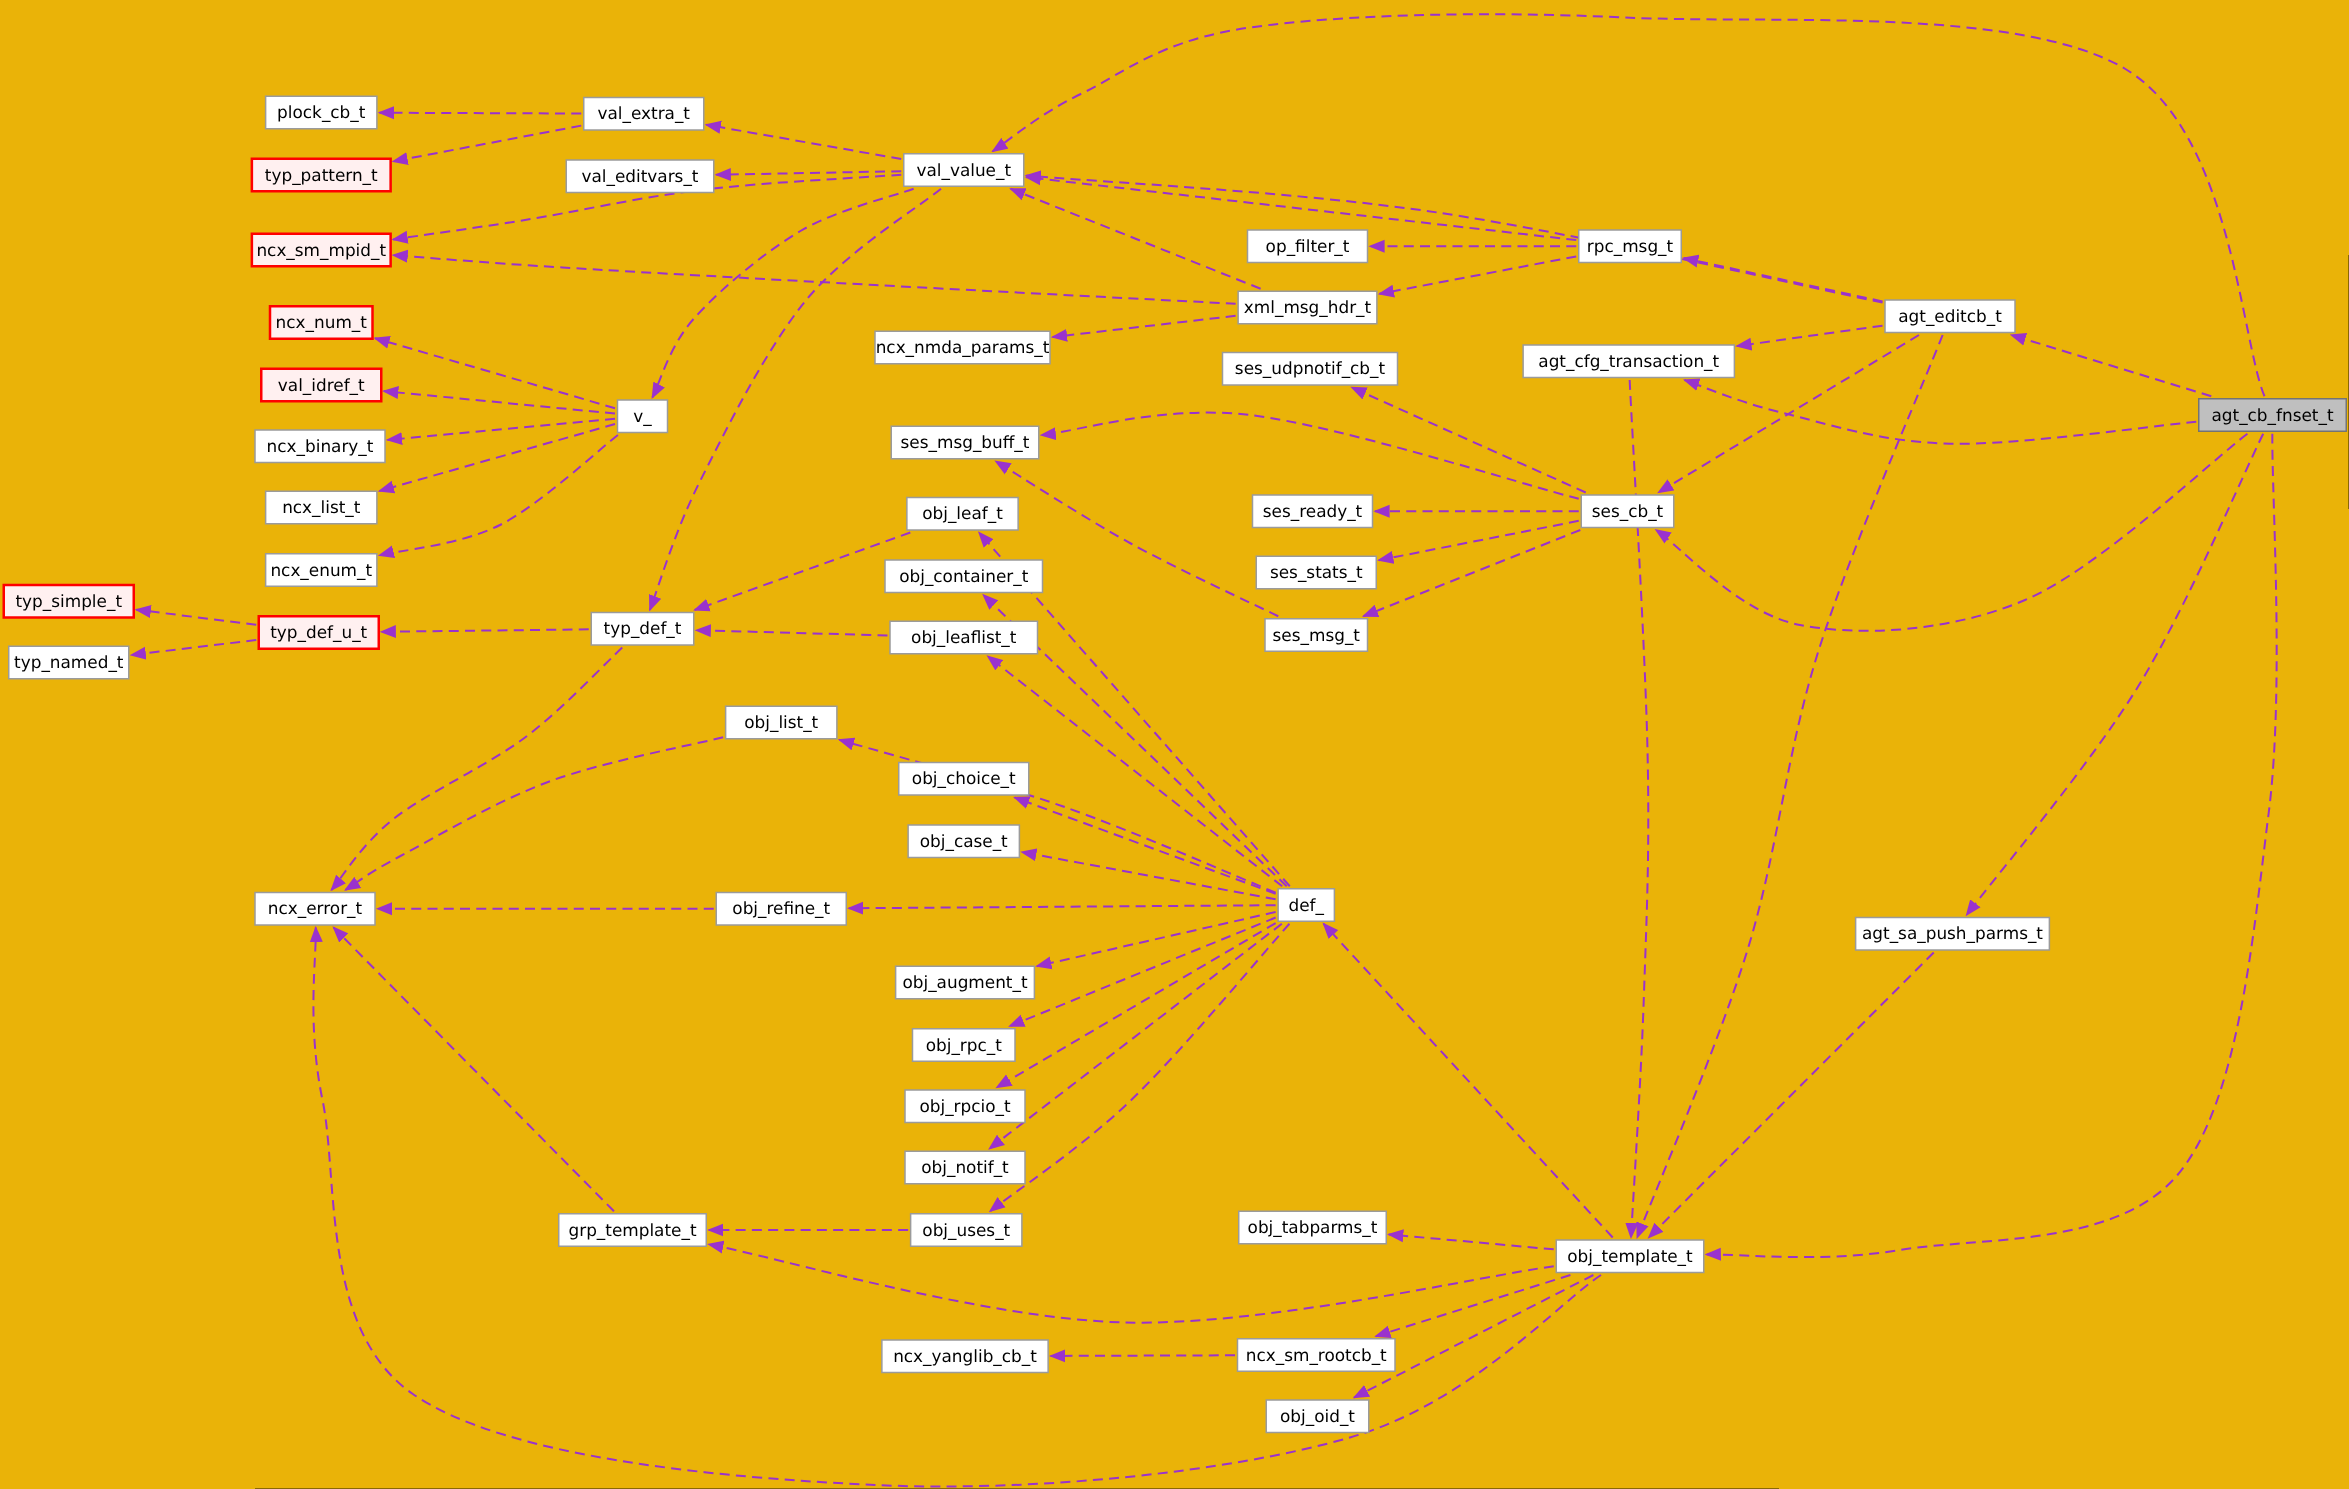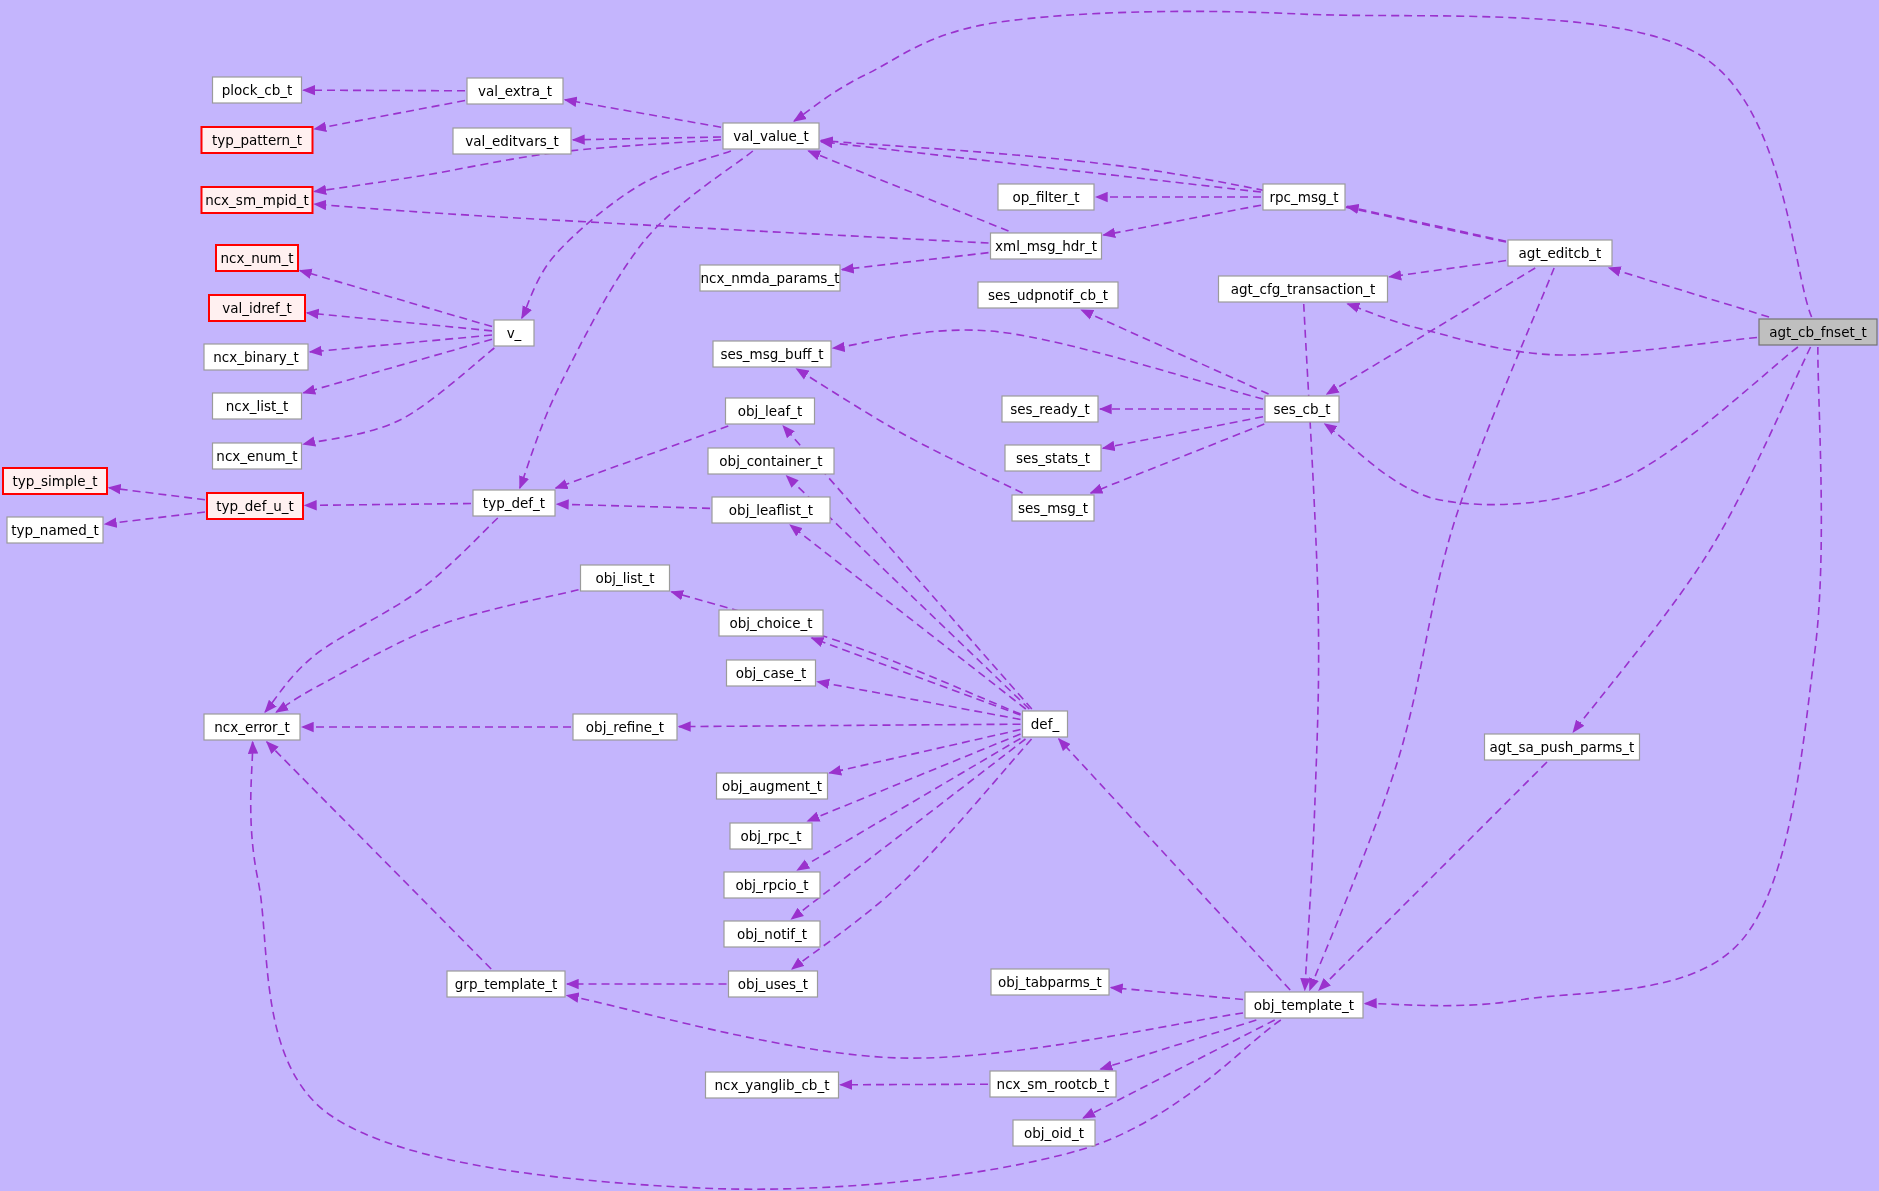--- a/index.html
+++ b/index.html
@@ -1,16 +1,16 @@
 <!DOCTYPE html>
 <html><head>
 <meta charset="utf-8">
 <style>
   html,body{margin:0;padding:0;background:#000;}
-  .stage{position:relative;width:1879px;height:1191px;background:#c4b5fd;overflow:hidden;}
+  .stage{position:relative;width:1879px;height:1191px;background:#eab308;overflow:hidden;}
   svg{display:block;}
   text{font-family:"DejaVu Sans","Liberation Sans",sans-serif;}
 </style>
 </head>
 <body>
 
 <div class="stage">
   <svg width="1879" height="1191" viewBox="0 0 1879 1191" xmlns="http://www.w3.org/2000/svg">
       <defs>
         <marker id="arrow" viewBox="0 0 10 8" refX="9" refY="4" markerWidth="13" markerHeight="11" orient="auto" markerUnits="userSpaceOnUse">

